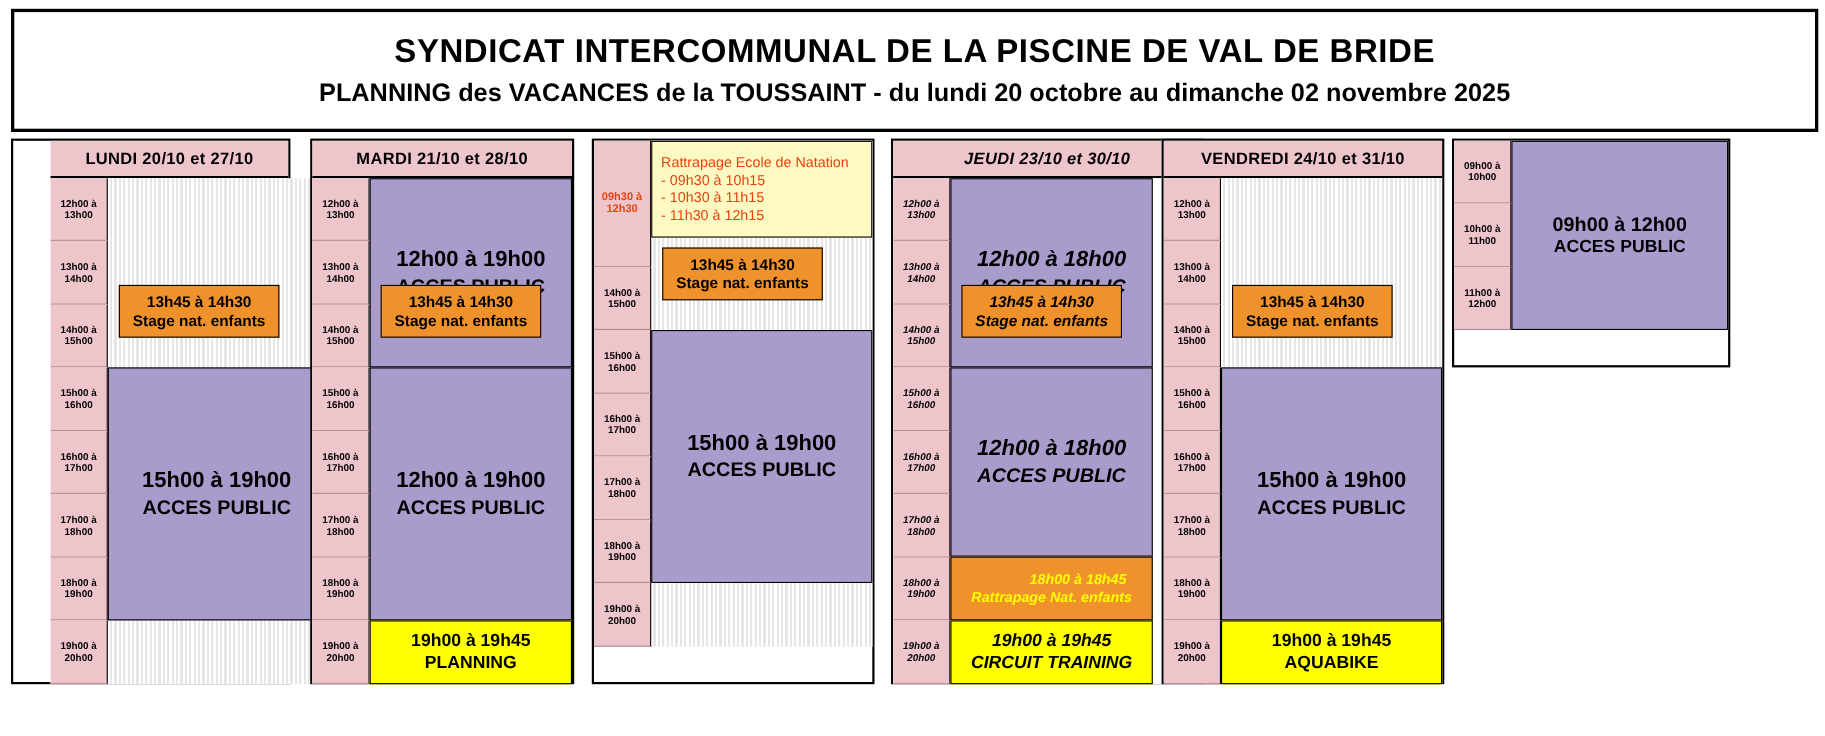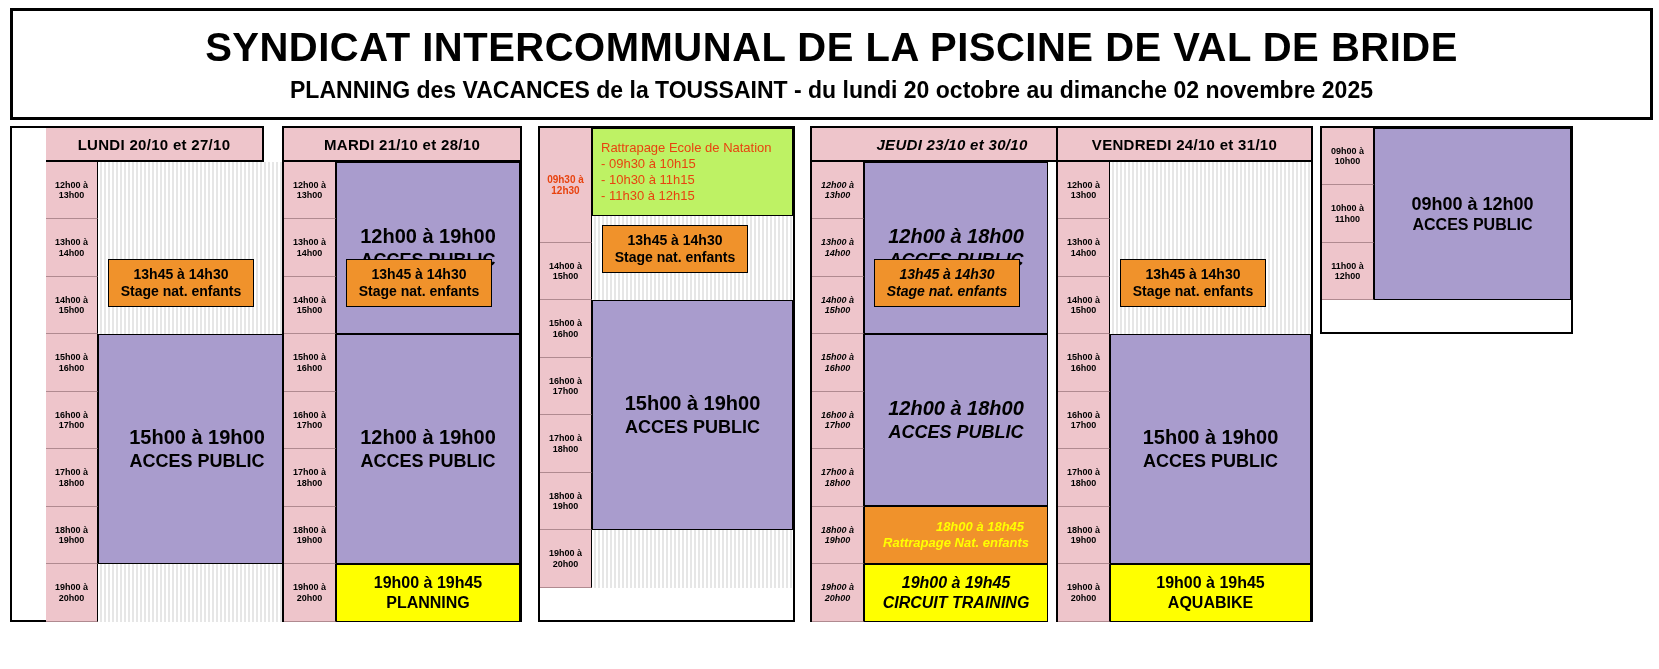--- a/index.html
+++ b/index.html
@@ -6,21 +6,21 @@
   body{width:1659px;height:669px;font-family:"Liberation Sans",sans-serif;color:#000;}
   .page{position:relative;width:1659px;height:669px;}
 
   
   .header{
     position:absolute;left:10px;top:8px;width:1637px;height:106px;
     border:3px solid #000;background:#fff;
     display:flex;flex-direction:column;align-items:center;justify-content:center;
   }
   .header .title{
-    font-size:40px;font-weight:bold;letter-spacing:.5px;line-height:1.1;text-align:center;
+    font-size:30px;font-weight:bold;letter-spacing:.5px;line-height:1.1;text-align:center;
   }
   .header .subtitle{
     font-size:23px;font-weight:bold;margin-top:8px;text-align:center;
   }
 
   
   .days{position:absolute;left:10px;top:126px;width:1639px;}
   .day{
     position:absolute;top:0;border:2px solid #000;background:#fff;
     box-sizing:border-box;
@@ -59,21 +59,21 @@
   .ev-public .l2{font-size:18px;}
   .ev-stage{background:#f0922b;}
   .ev-stage .l1{font-size:14px;}
   .ev-stage .l2{font-size:14px;}
   .ev-yellow{background:#ffff00;}
   .ev-yellow .l1{font-size:16px;}
   .ev-yellow .l2{font-size:16px;}
   .ev-rattr{background:#f0922b;color:#ffff00;}
   .ev-rattr .l1{font-size:13px;margin-left:48px;}
   .ev-rattr .l2{font-size:13px;}
-  .ev-gold{background:#bef264;align-items:flex-start;justify-content:center;padding-left:8px;}
+  .ev-gold{background:#fef9c3;align-items:flex-start;justify-content:center;padding-left:8px;}
   .ev-gold .gtitle{font-size:13px;color:#e8430f;font-weight:normal;text-align:left;}
   .ev-gold .gline{font-size:13px;color:#e8430f;font-weight:normal;text-align:left;}
   .redtime{color:#e8430f;font-size:10px;font-weight:bold;line-height:1.15;}
 
   .small-public .l1{font-size:18px;}
   .small-public .l2{font-size:16px;}
 </style>
 </head>
 <body>
 

